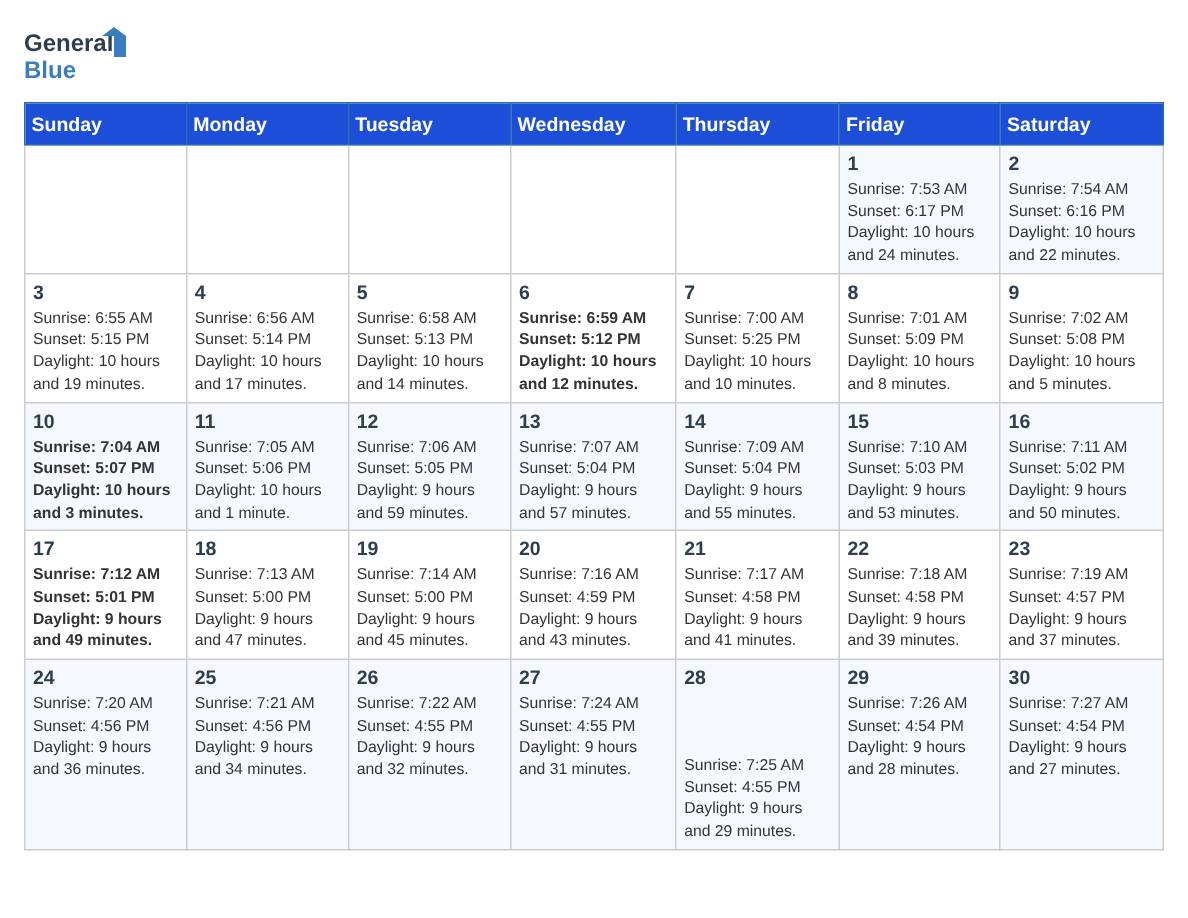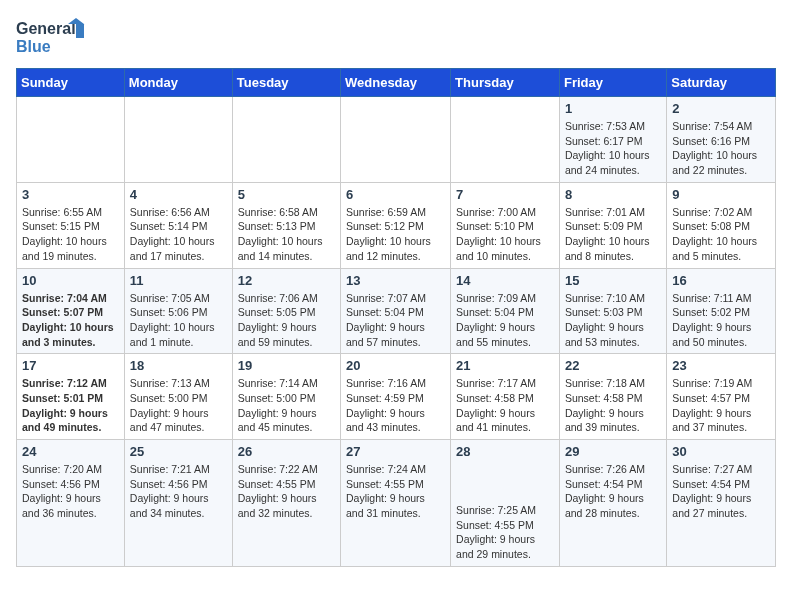--- a/index.html
+++ b/index.html
@@ -153,29 +153,29 @@
           </td>
           <td>
             <div class="day-number">5</div>
             <div class="day-info" style="white-space: pre-line;">Sunrise: 6:58 AM
 Sunset: 5:13 PM
 Daylight: 10 hours
 and 14 minutes.</div>
           </td>
           <td>
             <div class="day-number">6</div>
-            <div class="day-info" style="white-space: pre-line;">Sunrise: 6:59 AM
+            <div class="day-info" style="white-space: pre-line; font-weight: bold;">Sunrise: 6:59 AM
 Sunset: 5:12 PM
 Daylight: 10 hours
 and 12 minutes.</div>
           </td>
           <td>
             <div class="day-number">7</div>
             <div class="day-info" style="white-space: pre-line;">Sunrise: 7:00 AM
-Sunset: 5:10 PM
+Sunset: 5:25 PM
 Daylight: 10 hours
 and 10 minutes.</div>
           </td>
           <td>
             <div class="day-number">8</div>
             <div class="day-info" style="white-space: pre-line;">Sunrise: 7:01 AM
 Sunset: 5:09 PM
 Daylight: 10 hours
 and 8 minutes.</div>
           </td>

